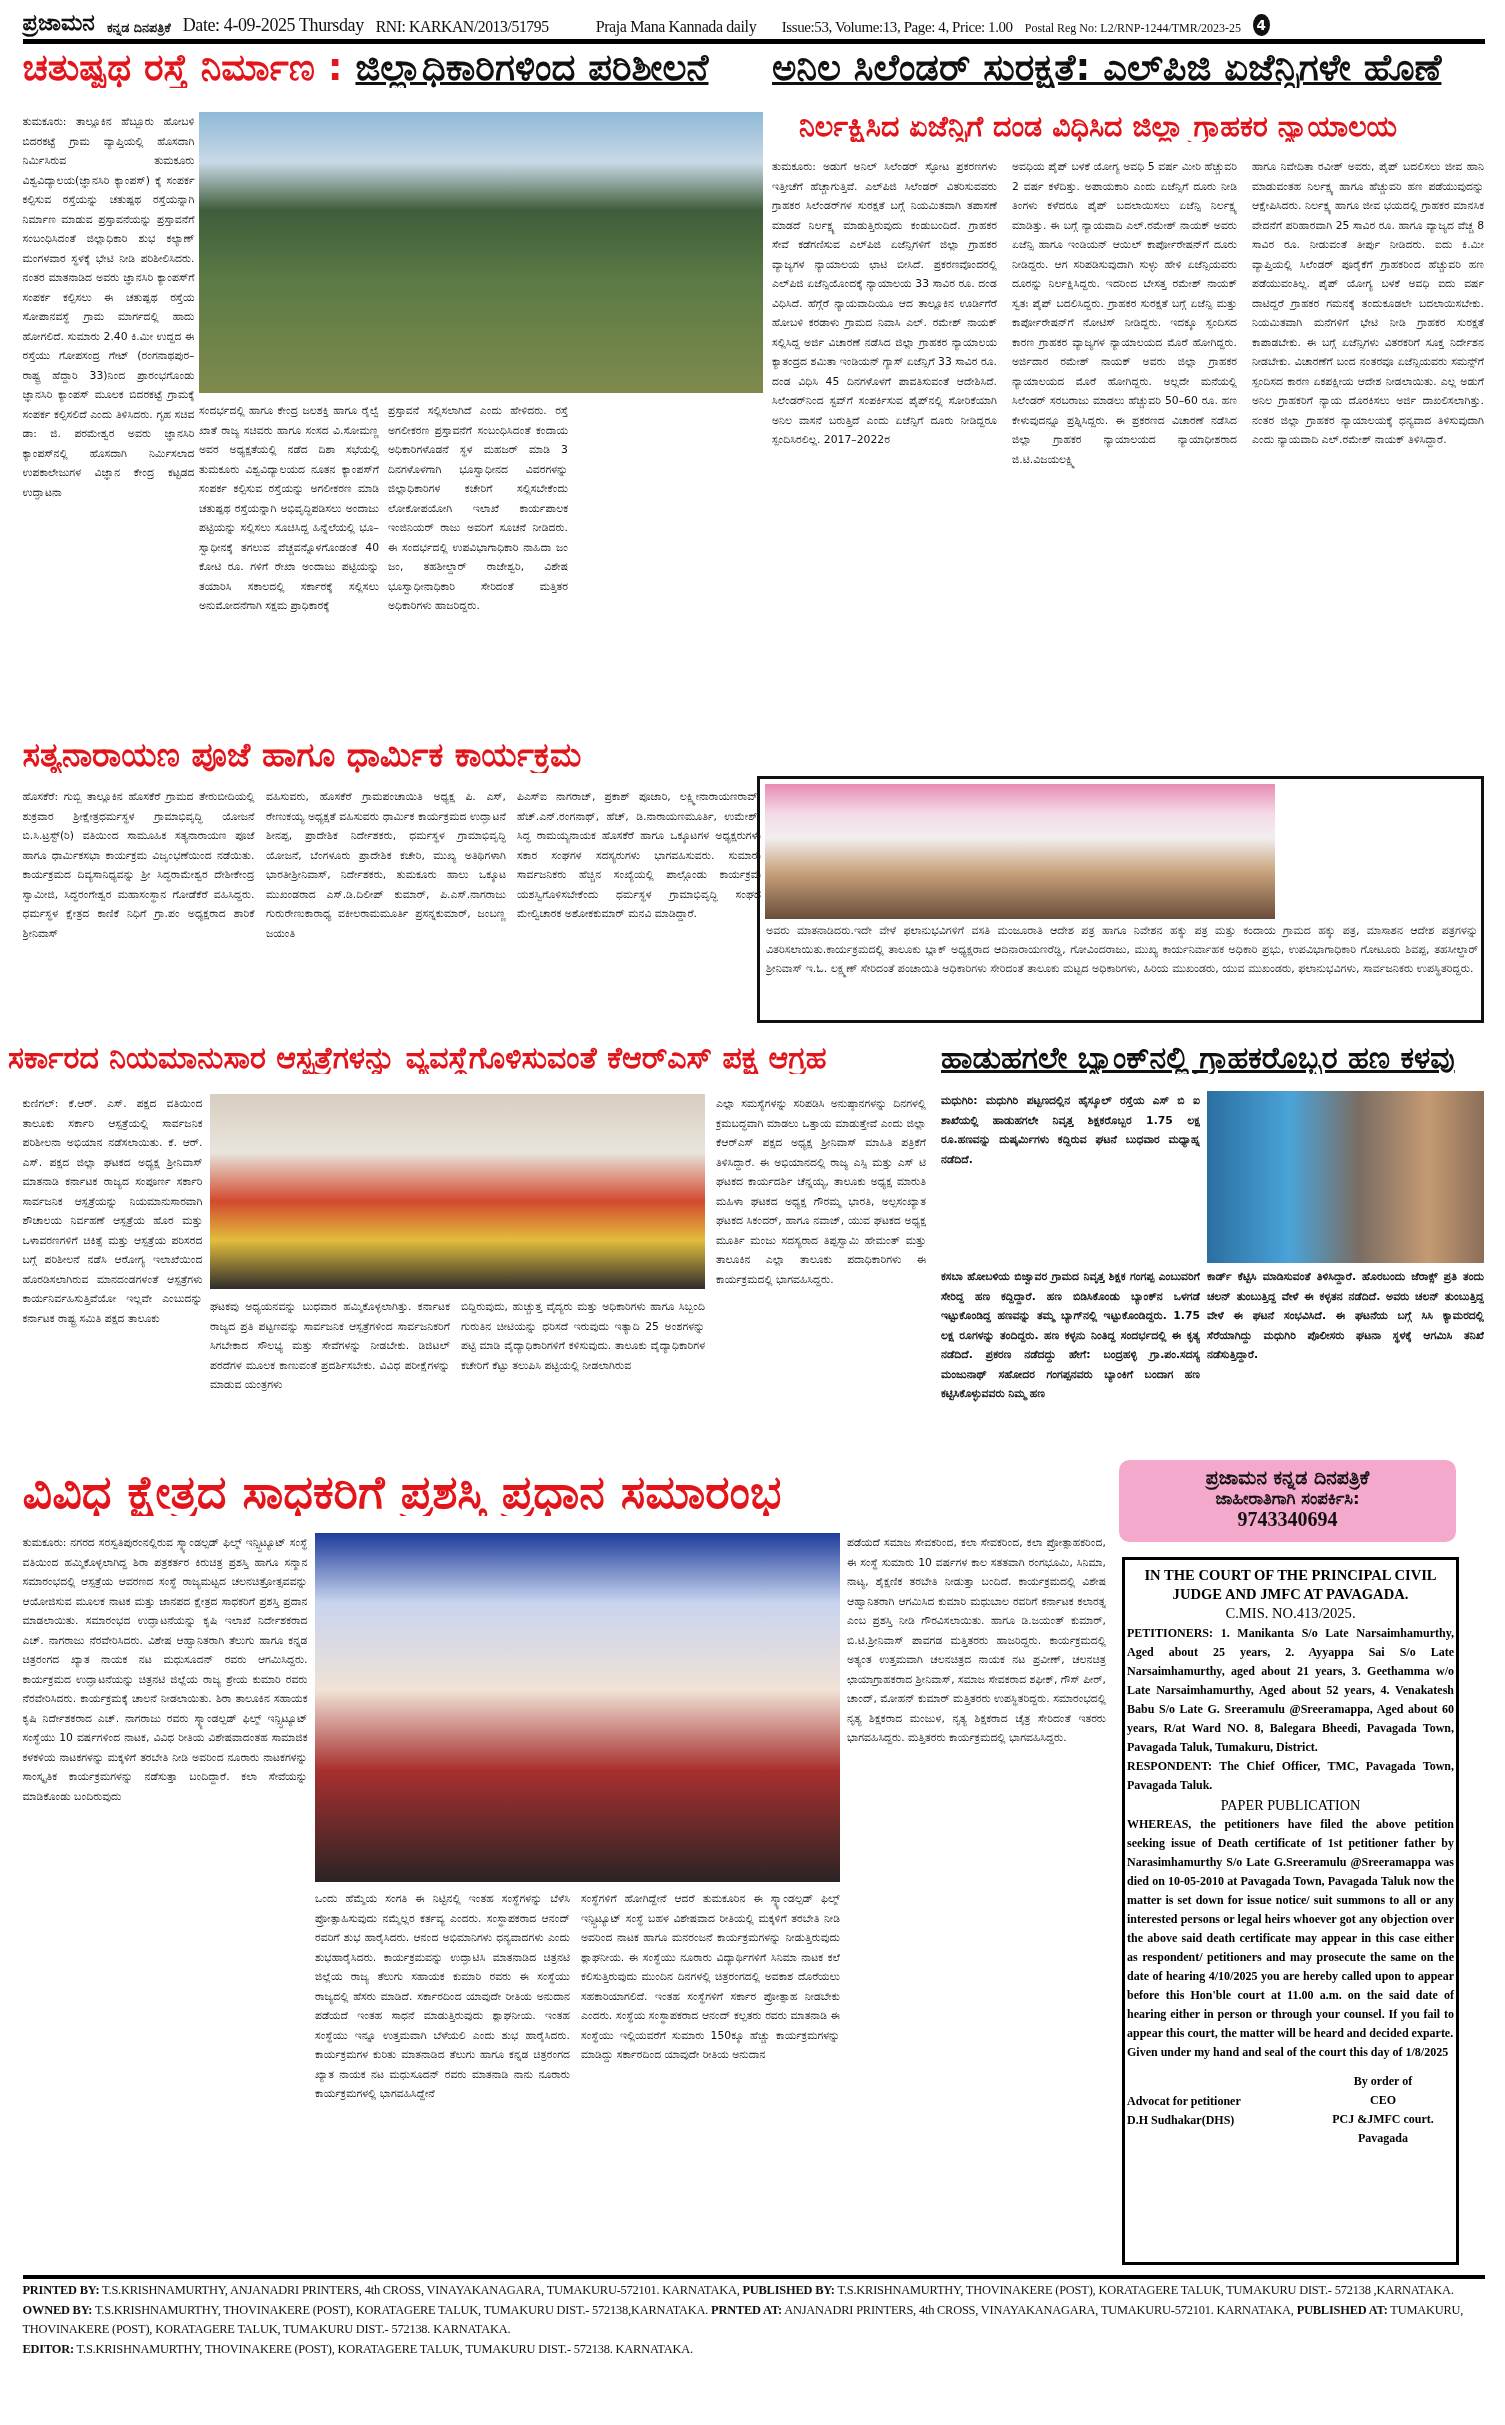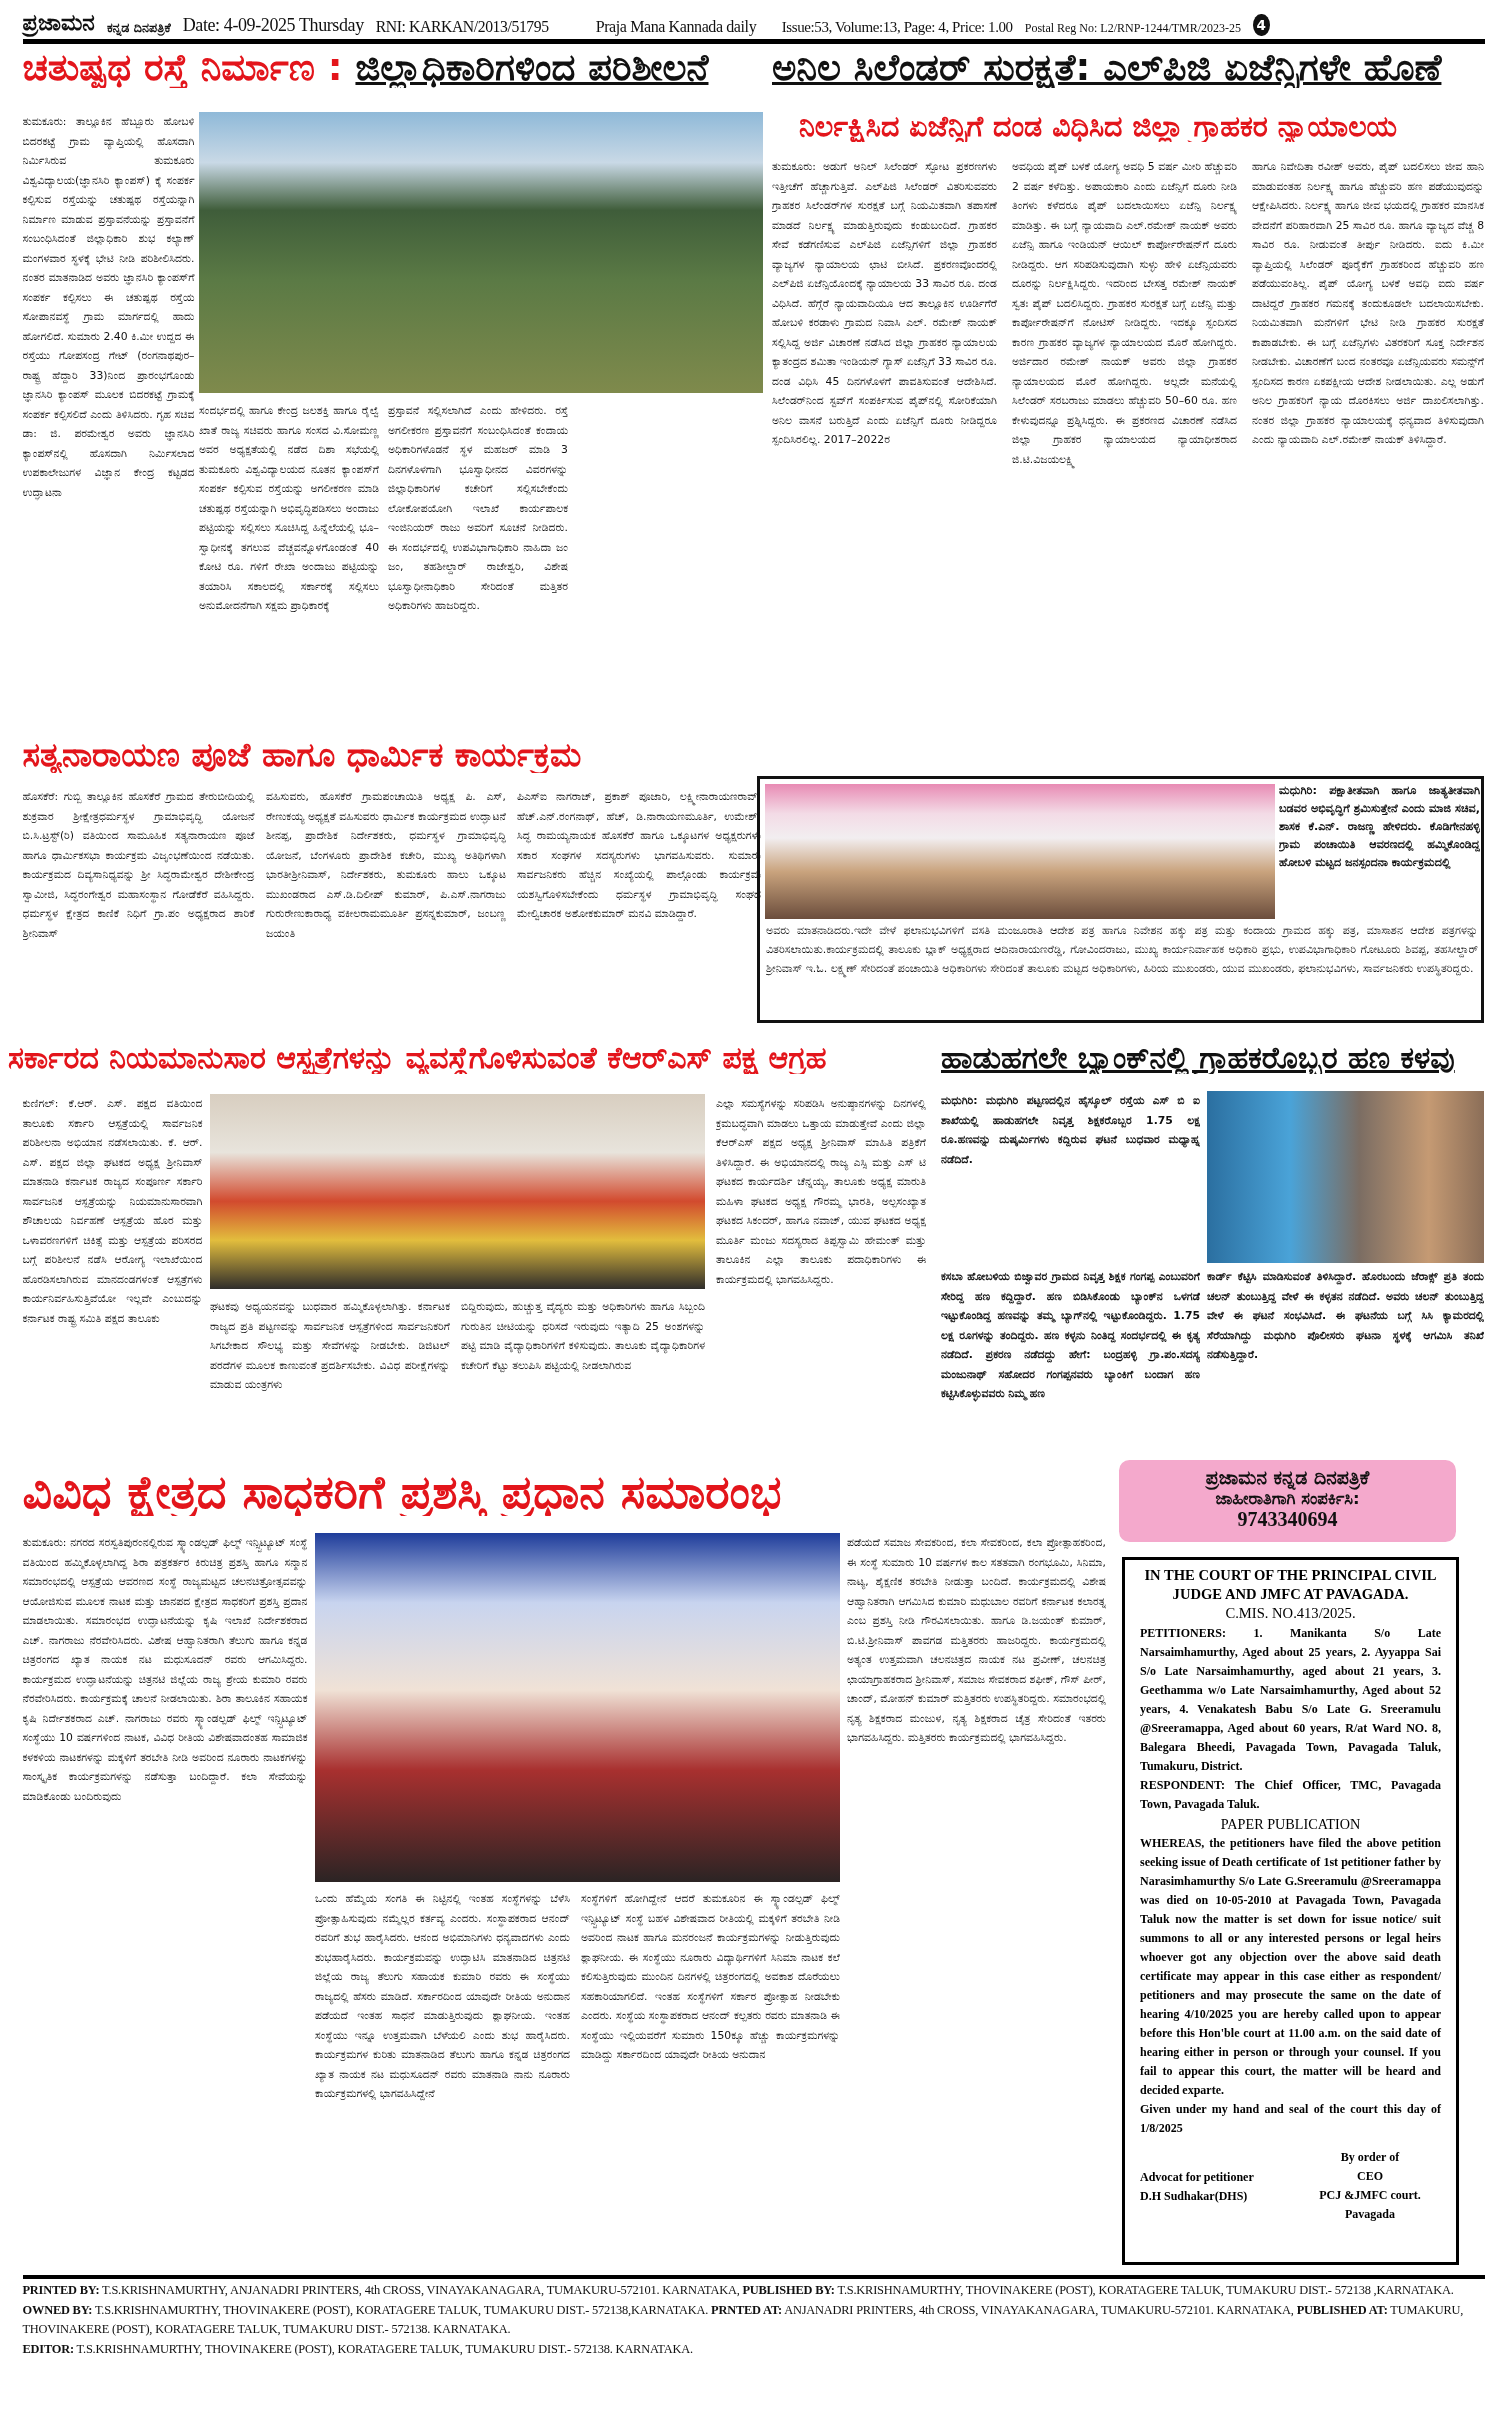--- a/index.html
+++ b/index.html
@@ -61,21 +61,20 @@
 <div class="abs col" style="left:1012px;top:157px;width:225px;height:570px;">ಅವಧಿಯ ಪೈಪ್ ಬಳಕೆ ಯೋಗ್ಯ ಅವಧಿ 5 ವರ್ಷ ಮೀರಿ ಹೆಚ್ಚುವರಿ 2 ವರ್ಷ ಕಳೆದಿತ್ತು. ಅಪಾಯಕಾರಿ ಎಂದು ಏಜೆನ್ಸಿಗೆ ದೂರು ನೀಡಿ ತಿಂಗಳು ಕಳೆದರೂ ಪೈಪ್ ಬದಲಾಯಿಸಲು ಏಜೆನ್ಸಿ ನಿರ್ಲಕ್ಷ್ಯ ಮಾಡಿತ್ತು. ಈ ಬಗ್ಗೆ ನ್ಯಾಯವಾದಿ ಎಲ್.ರಮೇಶ್ ನಾಯಕ್ ಅವರು ಏಜೆನ್ಸಿ ಹಾಗೂ ಇಂಡಿಯನ್ ಆಯಿಲ್ ಕಾರ್ಪೋರೇಷನ್‌ಗೆ ದೂರು ನೀಡಿದ್ದರು. ಆಗ ಸರಿಪಡಿಸುವುದಾಗಿ ಸುಳ್ಳು ಹೇಳಿ ಏಜೆನ್ಸಿಯವರು ದೂರನ್ನು ನಿರ್ಲಕ್ಷಿಸಿದ್ದರು. ಇದರಿಂದ ಬೇಸತ್ತ ರಮೇಶ್ ನಾಯಕ್ ಸ್ವತಃ ಪೈಪ್ ಬದಲಿಸಿದ್ದರು. ಗ್ರಾಹಕರ ಸುರಕ್ಷತೆ ಬಗ್ಗೆ ಏಜೆನ್ಸಿ ಮತ್ತು ಕಾರ್ಪೋರೇಷನ್‌ಗೆ ನೋಟಿಸ್ ನೀಡಿದ್ದರು. ಇದಕ್ಕೂ ಸ್ಪಂದಿಸದ ಕಾರಣ ಗ್ರಾಹಕರ ವ್ಯಾಜ್ಯಗಳ ನ್ಯಾಯಾಲಯದ ಮೊರೆ ಹೋಗಿದ್ದರು. ಅರ್ಜಿದಾರ ರಮೇಶ್ ನಾಯಕ್ ಅವರು ಜಿಲ್ಲಾ ಗ್ರಾಹಕರ ನ್ಯಾಯಾಲಯದ ಮೊರೆ ಹೋಗಿದ್ದರು. ಅಲ್ಲದೇ ಮನೆಯಲ್ಲಿ ಸಿಲೆಂಡರ್ ಸರಬರಾಜು ಮಾಡಲು ಹೆಚ್ಚುವರಿ 50–60 ರೂ. ಹಣ ಕೇಳುವುದನ್ನೂ ಪ್ರಶ್ನಿಸಿದ್ದರು. ಈ ಪ್ರಕರಣದ ವಿಚಾರಣೆ ನಡೆಸಿದ ಜಿಲ್ಲಾ ಗ್ರಾಹಕರ ನ್ಯಾಯಾಲಯದ ನ್ಯಾಯಾಧೀಶರಾದ ಜಿ.ಟಿ.ವಿಜಯಲಕ್ಷ್ಮಿ</div>
 <div class="abs col" style="left:1252px;top:157px;width:232px;height:570px;">ಹಾಗೂ ನಿವೇದಿತಾ ರವೀಶ್ ಅವರು, ಪೈಪ್ ಬದಲಿಸಲು ಜೀವ ಹಾನಿ ಮಾಡುವಂತಹ ನಿರ್ಲಕ್ಷ್ಯ ಹಾಗೂ ಹೆಚ್ಚುವರಿ ಹಣ ಪಡೆಯುವುದನ್ನು ಆಕ್ಷೇಪಿಸಿದರು. ನಿರ್ಲಕ್ಷ್ಯ ಹಾಗೂ ಜೀವ ಭಯದಲ್ಲಿ ಗ್ರಾಹಕರ ಮಾನಸಿಕ ವೇದನೆಗೆ ಪರಿಹಾರವಾಗಿ 25 ಸಾವಿರ ರೂ. ಹಾಗೂ ವ್ಯಾಜ್ಯದ ವೆಚ್ಚ 8 ಸಾವಿರ ರೂ. ನೀಡುವಂತೆ ತೀರ್ಪು ನೀಡಿದರು. ಐದು ಕಿ.ಮೀ ವ್ಯಾಪ್ತಿಯಲ್ಲಿ ಸಿಲೆಂಡರ್ ಪೂರೈಕೆಗೆ ಗ್ರಾಹಕರಿಂದ ಹೆಚ್ಚುವರಿ ಹಣ ಪಡೆಯುವಂತಿಲ್ಲ. ಪೈಪ್ ಯೋಗ್ಯ ಬಳಕೆ ಅವಧಿ ಐದು ವರ್ಷ ದಾಟಿದ್ದರೆ ಗ್ರಾಹಕರ ಗಮನಕ್ಕೆ ತಂದುಕೂಡಲೇ ಬದಲಾಯಿಸಬೇಕು. ನಿಯಮಿತವಾಗಿ ಮನೆಗಳಿಗೆ ಭೇಟಿ ನೀಡಿ ಗ್ರಾಹಕರ ಸುರಕ್ಷತೆ ಕಾಪಾಡಬೇಕು. ಈ ಬಗ್ಗೆ ಏಜೆನ್ಸಿಗಳು ವಿತರಕರಿಗೆ ಸೂಕ್ತ ನಿರ್ದೇಶನ ನೀಡಬೇಕು. ವಿಚಾರಣೆಗೆ ಬಂದ ನಂತರವೂ ಏಜೆನ್ಸಿಯವರು ಸಮನ್ಸ್‌ಗೆ ಸ್ಪಂದಿಸದ ಕಾರಣ ಏಕಪಕ್ಷೀಯ ಆದೇಶ ನೀಡಲಾಯಿತು. ಎಲ್ಲ ಅಡುಗೆ ಅನಿಲ ಗ್ರಾಹಕರಿಗೆ ನ್ಯಾಯ ದೊರಕಿಸಲು ಅರ್ಜಿ ದಾಖಲಿಸಲಾಗಿತ್ತು. ನಂತರ ಜಿಲ್ಲಾ ಗ್ರಾಹಕರ ನ್ಯಾಯಾಲಯಕ್ಕೆ ಧನ್ಯವಾದ ತಿಳಿಸುವುದಾಗಿ ಎಂದು ನ್ಯಾಯವಾದಿ ಎಲ್.ರಮೇಶ್ ನಾಯಕ್ ತಿಳಿಸಿದ್ದಾರೆ.</div>
 
 <div class="abs hl red" style="left:22.5px;top:738px;width:742px;font-size:33px;">ಸತ್ಯನಾರಾಯಣ ಪೂಜೆ ಹಾಗೂ ಧಾರ್ಮಿಕ ಕಾರ್ಯಕ್ರಮ</div>
 <div class="abs col" style="left:22.5px;top:787px;width:232px;height:232px;">ಹೊಸಕೆರೆ: ಗುಬ್ಬಿ ತಾಲ್ಲೂಕಿನ ಹೊಸಕೆರೆ ಗ್ರಾಮದ ತೇರುಬೀದಿಯಲ್ಲಿ ಶುಕ್ರವಾರ ಶ್ರೀಕ್ಷೇತ್ರಧರ್ಮಸ್ಥಳ ಗ್ರಾಮಾಭಿವೃದ್ಧಿ ಯೋಜನೆ ಬಿ.ಸಿ.ಟ್ರಸ್ಟ್(ರಿ) ವತಿಯಿಂದ ಸಾಮೂಹಿಕ ಸತ್ಯನಾರಾಯಣ ಪೂಜೆ ಹಾಗೂ ಧಾರ್ಮಿಕಸಭಾ ಕಾರ್ಯಕ್ರಮ ವಿಜೃಂಭಣೆಯಿಂದ ನಡೆಯಿತು. ಕಾರ್ಯಕ್ರಮದ ದಿವ್ಯಸಾನಿಧ್ಯವನ್ನು ಶ್ರೀ ಸಿದ್ಧರಾಮೇಶ್ವರ ದೇಶೀಕೇಂದ್ರ ಸ್ವಾಮೀಜಿ, ಸಿದ್ಧರಂಗೇಶ್ವರ ಮಹಾಸಂಸ್ಥಾನ ಗೋಡೆಕೆರೆ ವಹಿಸಿದ್ದರು. ಧರ್ಮಸ್ಥಳ ಕ್ಷೇತ್ರದ ಕಾಣಿಕೆ ನಿಧಿಗೆ ಗ್ರಾ.ಪಂ ಅಧ್ಯಕ್ಷರಾದ ಶಾರಿಕೆ ಶ್ರೀನಿವಾಸ್</div>
 <div class="abs col" style="left:266px;top:787px;width:240px;height:232px;">ವಹಿಸುವರು, ಹೊಸಕೆರೆ ಗ್ರಾಮಪಂಚಾಯಿತಿ ಅಧ್ಯಕ್ಷ ಪಿ. ಎಸ್, ರೇಣುಕಯ್ಯ ಅಧ್ಯಕ್ಷತೆ ವಹಿಸುವರು ಧಾರ್ಮಿಕ ಕಾರ್ಯಕ್ರಮದ ಉದ್ಘಾಟನೆ ಶೀನಪ್ಪ, ಪ್ರಾದೇಶಿಕ ನಿರ್ದೇಶಕರು, ಧರ್ಮಸ್ಥಳ ಗ್ರಾಮಾಭಿವೃದ್ಧಿ ಯೋಜನೆ, ಬೆಂಗಳೂರು ಪ್ರಾದೇಶಿಕ ಕಚೇರಿ, ಮುಖ್ಯ ಅತಿಥಿಗಳಾಗಿ ಭಾರತೀಶ್ರೀನಿವಾಸ್, ನಿರ್ದೇಶಕರು, ತುಮಕೂರು ಹಾಲು ಒಕ್ಕೂಟ ಮುಖಂಡರಾದ ಎಸ್.ಡಿ.ದಿಲೀಪ್ ಕುಮಾರ್, ಪಿ.ಎಸ್.ನಾಗರಾಜು ಗುರುರೇಣುಕಾರಾಧ್ಯ ವಕೀಲರಾಮಮೂರ್ತಿ ಪ್ರಸನ್ನಕುಮಾರ್, ಜಂಬಣ್ಣ ಜಯಂತಿ</div>
 <div class="abs col" style="left:517px;top:787px;width:244px;height:232px;">ಪಿಎಸ್‌ಐ ನಾಗರಾಜ್, ಪ್ರಕಾಶ್ ಪೂಜಾರಿ, ಲಕ್ಷ್ಮೀನಾರಾಯಣರಾವ್, ಹೆಚ್.ಎನ್.ರಂಗನಾಥ್, ಹೆಚ್, ಡಿ.ನಾರಾಯಣಮೂರ್ತಿ, ಉಮೇಶ್, ಸಿದ್ಧ ರಾಮಯ್ಯನಾಯಕ ಹೊಸಕೆರೆ ಹಾಗೂ ಒಕ್ಕೂಟಗಳ ಅಧ್ಯಕ್ಷರುಗಳು ಸಕಾರ ಸಂಘಗಳ ಸದಸ್ಯರುಗಳು ಭಾಗವಹಿಸುವರು. ಸುಮಾರು ಸಾರ್ವಜನಿಕರು ಹೆಚ್ಚಿನ ಸಂಖ್ಯೆಯಲ್ಲಿ ಪಾಲ್ಗೊಂಡು ಕಾರ್ಯಕ್ರಮ ಯಶಸ್ವಿಗೊಳಿಸಬೇಕೆಂದು ಧರ್ಮಸ್ಥಳ ಗ್ರಾಮಾಭಿವೃದ್ಧಿ ಸಂಘದ ಮೇಲ್ವಿಚಾರಕ ಅಶೋಕಕುಮಾರ್ ಮನವಿ ಮಾಡಿದ್ದಾರೆ.</div>
 
 <div class="abs frame" style="left:757px;top:776px;width:727px;height:247px;">
   <div class="abs photo ph-event" style="left:4.5px;top:4.5px;width:510px;height:135px;"></div>
-  <div class="abs col" style="left:519px;top:3px;width:201px;height:135px;font-size:11.2px;line-height:18px;font-weight:bold;">ಮಧುಗಿರಿ: ಪಕ್ಷಾತೀತವಾಗಿ ಹಾಗೂ ಜಾತ್ಯತೀತವಾಗಿ ಬಡವರ ಅಭಿವೃದ್ಧಿಗೆ ಶ್ರಮಿಸುತ್ತೇನೆ ಎಂದು ಮಾಜಿ ಸಚಿವ, ಶಾಸಕ ಕೆ.ಎನ್. ರಾಜಣ್ಣ ಹೇಳಿದರು. ಕೊಡಿಗೇನಹಳ್ಳಿ ಗ್ರಾಮ ಪಂಚಾಯಿತಿ ಆವರಣದಲ್ಲಿ ಹಮ್ಮಿಕೊಂಡಿದ್ದ ಹೋಬಳಿ ಮಟ್ಟದ ಜನಸ್ಪಂದನಾ ಕಾರ್ಯಕ್ರಮದಲ್ಲಿ</div>
   <div class="abs col" style="left:6px;top:142px;width:712px;height:96px;font-size:11px;line-height:19px;">ಅವರು ಮಾತನಾಡಿದರು.ಇದೇ ವೇಳೆ ಫಲಾನುಭವಿಗಳಿಗೆ ವಸತಿ ಮಂಜೂರಾತಿ ಆದೇಶ ಪತ್ರ ಹಾಗೂ ನಿವೇಶನ ಹಕ್ಕು ಪತ್ರ ಮತ್ತು ಕಂದಾಯ ಗ್ರಾಮದ ಹಕ್ಕು ಪತ್ರ, ಮಾಸಾಶನ ಆದೇಶ ಪತ್ರಗಳನ್ನು ವಿತರಿಸಲಾಯಿತು.ಕಾರ್ಯಕ್ರಮದಲ್ಲಿ ತಾಲೂಕು ಬ್ಲಾಕ್ ಅಧ್ಯಕ್ಷರಾದ ಆದಿನಾರಾಯಣರೆಡ್ಡಿ, ಗೋವಿಂದರಾಜು, ಮುಖ್ಯ ಕಾರ್ಯನಿರ್ವಾಹಕ ಅಧಿಕಾರಿ ಪ್ರಭು, ಉಪವಿಭಾಗಾಧಿಕಾರಿ ಗೋಟೂರು ಶಿವಪ್ಪ, ತಹಸೀಲ್ದಾರ್ ಶ್ರೀನಿವಾಸ್ ಇ.ಓ. ಲಕ್ಷ್ಮಣ್ ಸೇರಿದಂತೆ ಪಂಚಾಯಿತಿ ಅಧಿಕಾರಿಗಳು ಸೇರಿದಂತೆ ತಾಲೂಕು ಮಟ್ಟದ ಅಧಿಕಾರಿಗಳು, ಹಿರಿಯ ಮುಖಂಡರು, ಯುವ ಮುಖಂಡರು, ಫಲಾನುಭವಿಗಳು, ಸಾರ್ವಜನಿಕರು ಉಪಸ್ಥಿತರಿದ್ದರು.</div>
 </div>
 
 <div class="abs hl red" style="left:8px;top:1042px;width:907px;font-size:30px;">ಸರ್ಕಾರದ ನಿಯಮಾನುಸಾರ ಆಸ್ಪತ್ರೆಗಳನ್ನು ವ್ಯವಸ್ಥೆಗೊಳಿಸುವಂತೆ ಕೆಆರ್‌ಎಸ್ ಪಕ್ಷ ಆಗ್ರಹ</div>
 <div class="abs col" style="left:22.5px;top:1094px;width:180px;height:352px;">ಕುಣಿಗಲ್: ಕೆ.ಆರ್. ಎಸ್. ಪಕ್ಷದ ವತಿಯಿಂದ ತಾಲೂಕು ಸರ್ಕಾರಿ ಆಸ್ಪತ್ರೆಯಲ್ಲಿ ಸಾರ್ವಜನಿಕ ಪರಿಶೀಲನಾ ಅಭಿಯಾನ ನಡೆಸಲಾಯಿತು. ಕೆ. ಆರ್. ಎಸ್. ಪಕ್ಷದ ಜಿಲ್ಲಾ ಘಟಕದ ಅಧ್ಯಕ್ಷ ಶ್ರೀನಿವಾಸ್ ಮಾತನಾಡಿ ಕರ್ನಾಟಕ ರಾಜ್ಯದ ಸಂಪೂರ್ಣ ಸರ್ಕಾರಿ ಸಾರ್ವಜನಿಕ ಆಸ್ಪತ್ರೆಯನ್ನು ನಿಯಮಾನುಸಾರವಾಗಿ ಶೌಚಾಲಯ ನಿರ್ವಹಣೆ ಆಸ್ಪತ್ರೆಯ ಹೊರ ಮತ್ತು ಒಳಾವರಣಗಳಿಗೆ ಚಿಕಿತ್ಸೆ ಮತ್ತು ಆಸ್ಪತ್ರೆಯ ಪರಿಸರದ ಬಗ್ಗೆ ಪರಿಶೀಲನೆ ನಡೆಸಿ ಆರೋಗ್ಯ ಇಲಾಖೆಯಿಂದ ಹೊರಡಿಸಲಾಗಿರುವ ಮಾನದಂಡಗಳಂತೆ ಆಸ್ಪತ್ರೆಗಳು ಕಾರ್ಯನಿರ್ವಹಿಸುತ್ತಿವೆಯೋ ಇಲ್ಲವೇ ಎಂಬುದನ್ನು ಕರ್ನಾಟಕ ರಾಷ್ಟ್ರ ಸಮಿತಿ ಪಕ್ಷದ ತಾಲೂಕು</div>
 <div class="abs photo ph-team" style="left:210px;top:1094px;width:495px;height:195px;"></div>
 <div class="abs col" style="left:210px;top:1297px;width:240px;height:150px;">ಘಟಕವು ಅಧ್ಯಯನವನ್ನು ಬುಧವಾರ ಹಮ್ಮಿಕೊಳ್ಳಲಾಗಿತ್ತು. ಕರ್ನಾಟಕ ರಾಜ್ಯದ ಪ್ರತಿ ಪಟ್ಟಣವನ್ನು ಸಾರ್ವಜನಿಕ ಆಸ್ಪತ್ರೆಗಳಿಂದ ಸಾರ್ವಜನಿಕರಿಗೆ ಸಿಗಬೇಕಾದ ಸೌಲಭ್ಯ ಮತ್ತು ಸೇವೆಗಳನ್ನು ನೀಡಬೇಕು. ಡಿಜಿಟಲ್ ಪರದೆಗಳ ಮೂಲಕ ಕಾಣುವಂತೆ ಪ್ರದರ್ಶಿಸಬೇಕು. ವಿವಿಧ ಪರೀಕ್ಷೆಗಳನ್ನು ಮಾಡುವ ಯಂತ್ರಗಳು</div>
 <div class="abs col" style="left:461px;top:1297px;width:244px;height:150px;">ಬಿದ್ದಿರುವುದು, ಹುಚ್ಚುತ್ತ ವೈದ್ಯರು ಮತ್ತು ಅಧಿಕಾರಿಗಳು ಹಾಗೂ ಸಿಬ್ಬಂದಿ ಗುರುತಿನ ಚೀಟಿಯನ್ನು ಧರಿಸದೆ ಇರುವುದು ಇತ್ಯಾದಿ 25 ಅಂಶಗಳನ್ನು ಪಟ್ಟಿ ಮಾಡಿ ವೈದ್ಯಾಧಿಕಾರಿಗಳಿಗೆ ಕಳಿಸುವುದು. ತಾಲೂಕು ವೈದ್ಯಾಧಿಕಾರಿಗಳ ಕಚೇರಿಗೆ ಕೆಟ್ಟು ತಲುಪಿಸಿ ಪಟ್ಟಿಯಲ್ಲಿ ನೀಡಲಾಗಿರುವ</div>
 <div class="abs col" style="left:716px;top:1094px;width:210px;height:352px;">ಎಲ್ಲಾ ಸಮಸ್ಯೆಗಳನ್ನು ಸರಿಪಡಿಸಿ ಅನುಷ್ಠಾನಗಳನ್ನು ದಿನಗಳಲ್ಲಿ ಕ್ರಮಬದ್ಧವಾಗಿ ಮಾಡಲು ಒತ್ತಾಯ ಮಾಡುತ್ತೇವೆ ಎಂದು ಜಿಲ್ಲಾ ಕೆಆರ್‌ಎಸ್ ಪಕ್ಷದ ಅಧ್ಯಕ್ಷ ಶ್ರೀನಿವಾಸ್ ಮಾಹಿತಿ ಪತ್ರಿಕೆಗೆ ತಿಳಿಸಿದ್ದಾರೆ. ಈ ಅಭಿಯಾನದಲ್ಲಿ ರಾಜ್ಯ ಎಸ್ಸಿ ಮತ್ತು ಎಸ್ ಟಿ ಘಟಕದ ಕಾರ್ಯದರ್ಶಿ ಚೆನ್ನಯ್ಯ, ತಾಲೂಕು ಅಧ್ಯಕ್ಷ ಮಾರುತಿ ಮಹಿಳಾ ಘಟಕದ ಅಧ್ಯಕ್ಷ ಗೌರಮ್ಮ ಭಾರತಿ, ಅಲ್ಪಸಂಖ್ಯಾತ ಘಟಕದ ಸಿಕಂದರ್, ಹಾಗೂ ನವಾಜ್, ಯುವ ಘಟಕದ ಅಧ್ಯಕ್ಷ ಮೂರ್ತಿ ಮಂಜು ಸದಸ್ಯರಾದ ತಿಪ್ಪಸ್ವಾಮಿ ಹೇಮಂತ್ ಮತ್ತು ತಾಲೂಕಿನ ಎಲ್ಲಾ ತಾಲೂಕು ಪದಾಧಿಕಾರಿಗಳು ಈ ಕಾರ್ಯಕ್ರಮದಲ್ಲಿ ಭಾಗವಹಿಸಿದ್ದರು.</div>
 
@@ -91,21 +90,21 @@
 <div class="abs col" style="left:315px;top:1889px;width:255px;height:367px;">ಒಂದು ಹೆಮ್ಮೆಯ ಸಂಗತಿ ಈ ನಿಟ್ಟಿನಲ್ಲಿ ಇಂತಹ ಸಂಸ್ಥೆಗಳನ್ನು ಬೆಳೆಸಿ ಪ್ರೋತ್ಸಾಹಿಸುವುದು ನಮ್ಮೆಲ್ಲರ ಕರ್ತವ್ಯ ಎಂದರು. ಸಂಸ್ಥಾಪಕರಾದ ಆನಂದ್ ರವರಿಗೆ ಶುಭ ಹಾರೈಸಿದರು. ಆನಂದ ಅಭಿಮಾನಿಗಳು ಧನ್ಯವಾದಗಳು ಎಂದು ಶುಭಹಾರೈಸಿದರು. ಕಾರ್ಯಕ್ರಮವನ್ನು ಉದ್ಘಾಟಿಸಿ ಮಾತನಾಡಿದ ಚಿತ್ರನಟಿ ಜಿಲ್ಲೆಯ ರಾಜ್ಯ ತೆಲುಗು ಸಹಾಯಕ ಕುಮಾರಿ ರವರು ಈ ಸಂಸ್ಥೆಯು ರಾಜ್ಯದಲ್ಲಿ ಹೆಸರು ಮಾಡಿದೆ. ಸರ್ಕಾರದಿಂದ ಯಾವುದೇ ರೀತಿಯ ಅನುದಾನ ಪಡೆಯದೆ ಇಂತಹ ಸಾಧನೆ ಮಾಡುತ್ತಿರುವುದು ಶ್ಲಾಘನೀಯ. ಇಂತಹ ಸಂಸ್ಥೆಯು ಇನ್ನೂ ಉತ್ತಮವಾಗಿ ಬೆಳೆಯಲಿ ಎಂದು ಶುಭ ಹಾರೈಸಿದರು. ಕಾರ್ಯಕ್ರಮಗಳ ಕುರಿತು ಮಾತನಾಡಿದ ತೆಲುಗು ಹಾಗೂ ಕನ್ನಡ ಚಿತ್ರರಂಗದ ಖ್ಯಾತ ನಾಯಕ ನಟ ಮಧುಸೂದನ್ ರವರು ಮಾತನಾಡಿ ನಾನು ನೂರಾರು ಕಾರ್ಯಕ್ರಮಗಳಲ್ಲಿ ಭಾಗವಹಿಸಿದ್ದೇನೆ</div>
 <div class="abs col" style="left:581px;top:1889px;width:259px;height:367px;">ಸಂಸ್ಥೆಗಳಿಗೆ ಹೋಗಿದ್ದೇನೆ ಆದರೆ ತುಮಕೂರಿನ ಈ ಸ್ಕ್ಯಾಂಡಲ್ಪಡ್ ಫಿಲ್ಮ್ ಇನ್ಸ್ಟಿಟ್ಯೂಟ್ ಸಂಸ್ಥೆ ಬಹಳ ವಿಶೇಷವಾದ ರೀತಿಯಲ್ಲಿ ಮಕ್ಕಳಿಗೆ ತರಬೇತಿ ನೀಡಿ ಅವರಿಂದ ನಾಟಕ ಹಾಗೂ ಮನರಂಜನೆ ಕಾರ್ಯಕ್ರಮಗಳನ್ನು ನೀಡುತ್ತಿರುವುದು ಶ್ಲಾಘನೀಯ. ಈ ಸಂಸ್ಥೆಯು ನೂರಾರು ವಿದ್ಯಾರ್ಥಿಗಳಿಗೆ ಸಿನಿಮಾ ನಾಟಕ ಕಲೆ ಕಲಿಸುತ್ತಿರುವುದು ಮುಂದಿನ ದಿನಗಳಲ್ಲಿ ಚಿತ್ರರಂಗದಲ್ಲಿ ಅವಕಾಶ ದೊರೆಯಲು ಸಹಕಾರಿಯಾಗಲಿದೆ. ಇಂತಹ ಸಂಸ್ಥೆಗಳಿಗೆ ಸರ್ಕಾರ ಪ್ರೋತ್ಸಾಹ ನೀಡಬೇಕು ಎಂದರು. ಸಂಸ್ಥೆಯ ಸಂಸ್ಥಾಪಕರಾದ ಆನಂದ್ ಕಲ್ಪತರು ರವರು ಮಾತನಾಡಿ ಈ ಸಂಸ್ಥೆಯು ಇಲ್ಲಿಯವರೆಗೆ ಸುಮಾರು 150ಕ್ಕೂ ಹೆಚ್ಚು ಕಾರ್ಯಕ್ರಮಗಳನ್ನು ಮಾಡಿದ್ದು ಸರ್ಕಾರದಿಂದ ಯಾವುದೇ ರೀತಿಯ ಅನುದಾನ</div>
 <div class="abs col" style="left:847px;top:1533px;width:259px;height:723px;">ಪಡೆಯದೆ ಸಮಾಜ ಸೇವಕರಿಂದ, ಕಲಾ ಸೇವಕರಿಂದ, ಕಲಾ ಪ್ರೋತ್ಸಾಹಕರಿಂದ, ಈ ಸಂಸ್ಥೆ ಸುಮಾರು 10 ವರ್ಷಗಳ ಕಾಲ ಸತತವಾಗಿ ರಂಗಭೂಮಿ, ಸಿನಿಮಾ, ನಾಟ್ಯ, ಶೈಕ್ಷಣಿಕ ತರಬೇತಿ ನೀಡುತ್ತಾ ಬಂದಿದೆ. ಕಾರ್ಯಕ್ರಮದಲ್ಲಿ ವಿಶೇಷ ಆಹ್ವಾನಿತರಾಗಿ ಆಗಮಿಸಿದ ಕುಮಾರಿ ಮಧುಬಾಲ ರವರಿಗೆ ಕರ್ನಾಟಕ ಕಲಾರತ್ನ ಎಂಬ ಪ್ರಶಸ್ತಿ ನೀಡಿ ಗೌರವಿಸಲಾಯಿತು. ಹಾಗೂ ಡಿ.ಜಯಂತ್ ಕುಮಾರ್, ಬಿ.ಟಿ.ಶ್ರೀನಿವಾಸ್ ಪಾವಗಡ ಮತ್ತಿತರರು ಹಾಜರಿದ್ದರು. ಕಾರ್ಯಕ್ರಮದಲ್ಲಿ ಅತ್ಯಂತ ಉತ್ತಮವಾಗಿ ಚಲನಚಿತ್ರದ ನಾಯಕ ನಟ ಪ್ರವೀಣ್, ಚಲನಚಿತ್ರ ಛಾಯಾಗ್ರಾಹಕರಾದ ಶ್ರೀನಿವಾಸ್, ಸಮಾಜ ಸೇವಕರಾದ ಶಫೀಕ್, ಗೌಸ್ ಪೀರ್, ಚಾಂದ್, ಮೋಹನ್ ಕುಮಾರ್ ಮತ್ತಿತರರು ಉಪಸ್ಥಿತರಿದ್ದರು. ಸಮಾರಂಭದಲ್ಲಿ ನೃತ್ಯ ಶಿಕ್ಷಕರಾದ ಮಂಜುಳ, ನೃತ್ಯ ಶಿಕ್ಷಕರಾದ ಚೈತ್ರ ಸೇರಿದಂತೆ ಇತರರು ಭಾಗವಹಿಸಿದ್ದರು. ಮತ್ತಿತರರು ಕಾರ್ಯಕ್ರಮದಲ್ಲಿ ಭಾಗವಹಿಸಿದ್ದರು.</div>
 
 <div class="abs boxed-ad" style="left:1119px;top:1460px;width:337px;height:82px;">
   <div style="font-size:19px;font-weight:bold;margin-top:6px;">ಪ್ರಜಾಮನ  ಕನ್ನಡ ದಿನಪತ್ರಿಕೆ</div>
   <div style="font-size:16.5px;font-weight:bold;">ಜಾಹೀರಾತಿಗಾಗಿ ಸಂಪರ್ಕಿಸಿ:</div>
   <div class="serif" style="font-size:20px;font-weight:bold;">9743340694</div>
 </div>
 
-<div class="abs legal" style="left:1122px;top:1557px;width:337px;height:708px;padding:6px 15px;">
+<div class="abs legal" style="left:1122px;top:1557px;width:337px;height:708px;padding:6px 2px;">
   <p style="text-align:center;font-size:14.6px;line-height:19px;">IN THE COURT OF THE PRINCIPAL CIVIL JUDGE AND JMFC AT PAVAGADA.</p>
   <p style="text-align:center;font-size:14.6px;line-height:19.5px;font-weight:normal;">C.MIS. NO.413/2025.</p>
   <p style="text-align:justify;font-size:12px;line-height:19px;">PETITIONERS: 1. Manikanta S/o Late Narsaimhamurthy, Aged about 25 years, 2. Ayyappa Sai S/o Late Narsaimhamurthy, aged about 21 years, 3. Geethamma w/o Late Narsaimhamurthy, Aged about 52 years, 4. Venakatesh Babu S/o Late G. Sreeramulu @Sreeramappa, Aged about 60 years, R/at Ward NO. 8, Balegara Bheedi, Pavagada Town, Pavagada Taluk, Tumakuru, District.</p>
   <p style="text-align:justify;font-size:12px;line-height:19px;">RESPONDENT: The Chief Officer, TMC, Pavagada Town, Pavagada Taluk.</p>
   <p style="text-align:center;font-size:14.2px;line-height:20px;font-weight:normal;">PAPER PUBLICATION</p>
   <p style="text-align:justify;font-size:12px;line-height:19px;">WHEREAS, the petitioners have filed the above petition seeking issue of Death certificate of 1st petitioner father by Narasimhamurthy S/o Late G.Sreeramulu @Sreeramappa was died on 10-05-2010 at Pavagada Town, Pavagada Taluk now the matter is set down for issue notice/ suit summons to all or any interested persons or legal heirs whoever got any objection over the above said death certificate may appear in this case either as respondent/ petitioners and may prosecute the same on the date of hearing 4/10/2025  you are hereby called upon to appear before this Hon'ble court at 11.00 a.m. on the said date of hearing either in person or through your counsel. If you fail to appear this court, the matter will be heard and decided exparte.</p>
   <p style="text-align:justify;font-size:12px;line-height:19px;">Given under my hand and seal of the court this day of 1/8/2025</p>
   <div style="display:flex;justify-content:space-between;margin-top:10.5px;font-size:12px;line-height:19px;">
     <div style="margin-top:19.5px;">
       <div>Advocat for petitioner</div>

